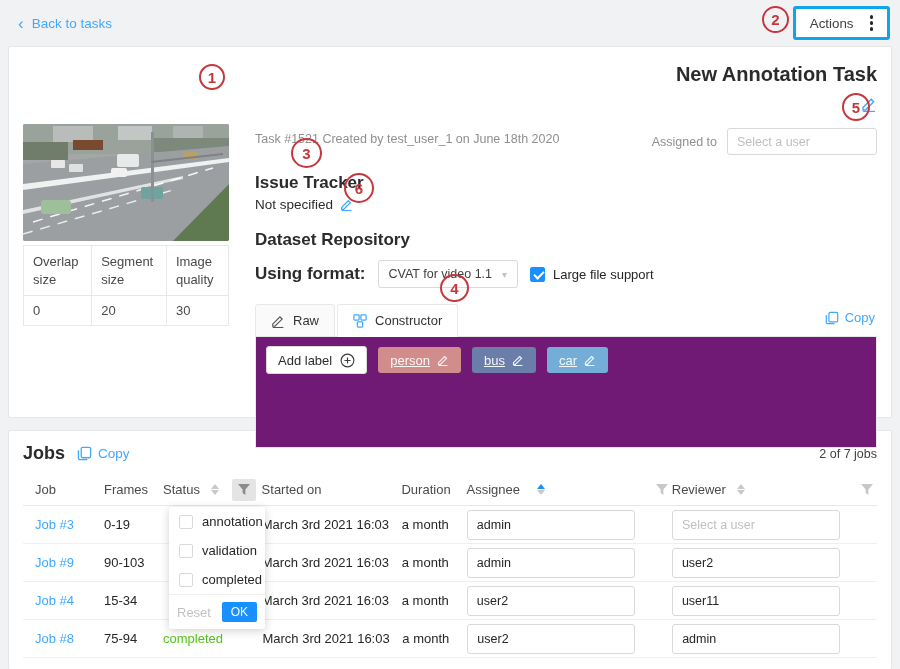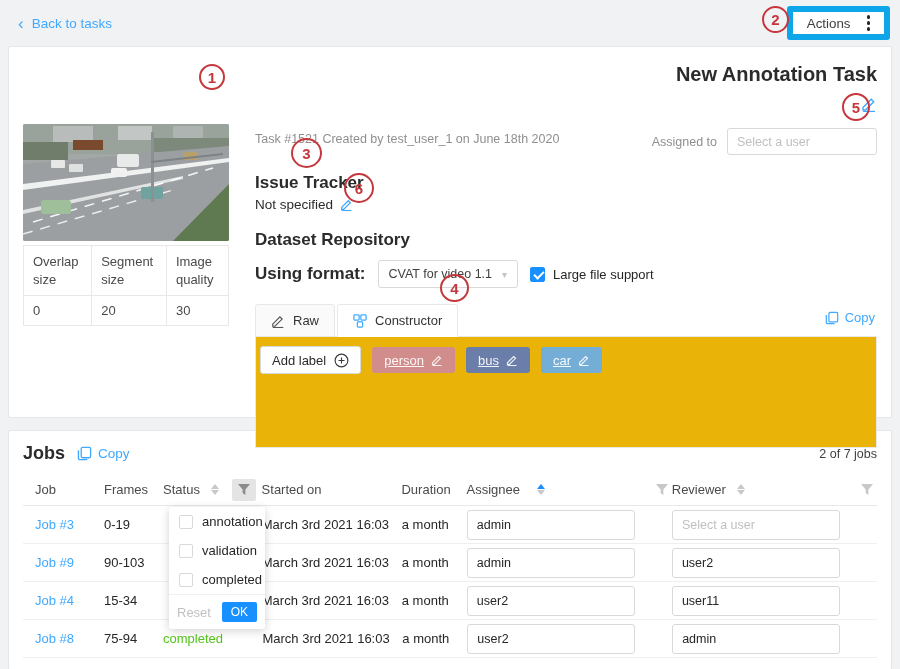--- a/index.html
+++ b/index.html
@@ -7,21 +7,21 @@
   body {
     font-family:"Liberation Sans","DejaVu Sans",sans-serif;
     background:#f1f2f4; color:#262626; font-size:13px; position:relative;
   }
   .link { color:#40a9ff; cursor:pointer; }
   
   .topbar { height:46px; display:flex; align-items:center; justify-content:space-between; padding:0 10px 0 18px; }
   .back { display:flex; align-items:center; gap:8px; font-size:13.5px; }
   .back .chev { font-size:17px; line-height:1; }
   .actions-btn {
-    background:#fff; border:6px solid #0ea5e9; border-radius:3px; height:34px;
+    background:#fff; border:3px solid #0ea5e9; border-radius:3px; height:34px;
     display:flex; align-items:center; gap:16px; padding:0 14px; cursor:pointer; color:#404040;
   }
   .kebab { display:flex; flex-direction:column; gap:2.5px; }
   .kebab i { width:3.5px; height:3.5px; background:#262626; border-radius:50%; }
   
   .card { background:#fff; border:1px solid #e6e6e6; margin:0 8px; border-radius:2px; }
   .card.task { padding:12px 14px 16px; height:372px; }
   .card.jobs { margin-top:12px; padding:12px 14px; height:240px; }
   
   .task-title-row { display:flex; align-items:flex-end; gap:10px; margin:4px 0 12px;flex-direction:column; }
@@ -48,21 +48,21 @@
   .select .dn { color:#c3c3c3; font-size:10px; }
   .cb-wrap { display:flex; align-items:center; gap:8px; cursor:pointer; }
   .cbox { width:15px; height:15px; border-radius:2px; background:#1890ff; border:1px solid #1890ff; position:relative; }
   .cbox:after { content:""; position:absolute; left:4.5px; top:1.5px; width:4px; height:8px; border:solid #fff; border-width:0 2px 2px 0; transform:rotate(45deg); }
   
   .tabs-area { margin-top:16px; position:relative; }
   .tabs-row { display:flex; align-items:flex-end; position:relative; z-index:2; }
   .tab { height:33px; display:flex; align-items:center; gap:8px; padding:0 15px; border:1px solid #e8e8e8; border-radius:3px 3px 0 0; margin-right:2px; background:#fafafa; cursor:pointer; font-size:13px; color:#333; }
   .tab.active { background:#fff; border-bottom-color:#fff; font-weight:400; }
   .tabs-copy { position:absolute; right:2px; top:6px; display:flex; align-items:center; gap:6px; font-size:13px; cursor:pointer; }
-  .tab-content { border:1px solid #e8e8e8; margin-top:-1px; height:112px; padding:9px 4px; position:relative; z-index:1; background:#eab308; }
+  .tab-content { border:1px solid #e8e8e8; margin-top:-1px; height:112px; padding:9px 10px; position:relative; z-index:1; background:#701a75; }
   .chips { display:flex; gap:11px; align-items:center; }
   .add-label-btn { background:#fff; border:1px solid #d9d9d9; border-radius:3px; height:28px; display:flex; align-items:center; gap:8px; padding:0 11px; font-size:13px; cursor:pointer; color:#2b2b2b; }
   .chip { height:26px; border-radius:3px; display:flex; align-items:center; gap:7px; padding:0 12px; color:rgba(255,255,255,.92); font-size:13px; cursor:pointer;text-decoration:underline; }
   .chip-person { background:#d08d8b; }
   .chip-bus { background:#6a7ea9; }
   .chip-car { background:#74aed6; }
   
   .jobs-head { display:flex; align-items:center; justify-content:space-between; }
   .jobs-title-wrap { display:flex; align-items:center; gap:12px; }
   .jobs-title { font-size:18px; font-weight:700; color:#2b2b2b; }

